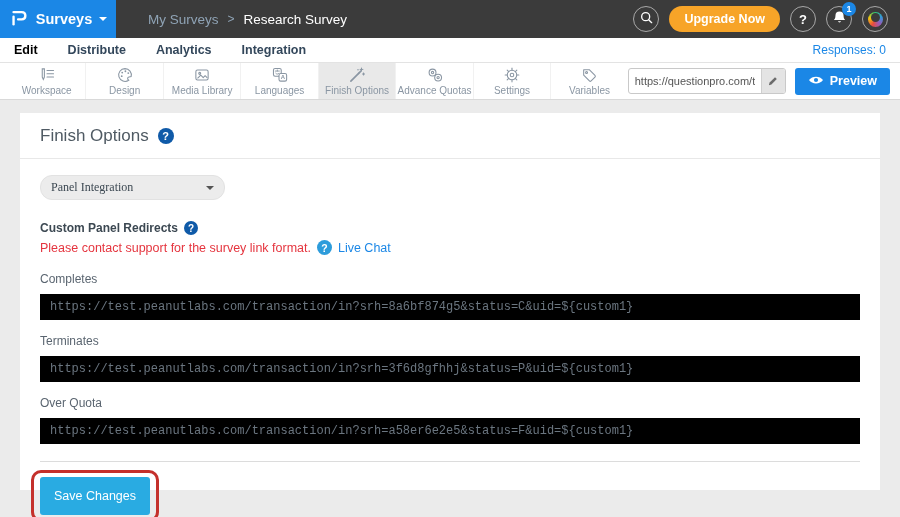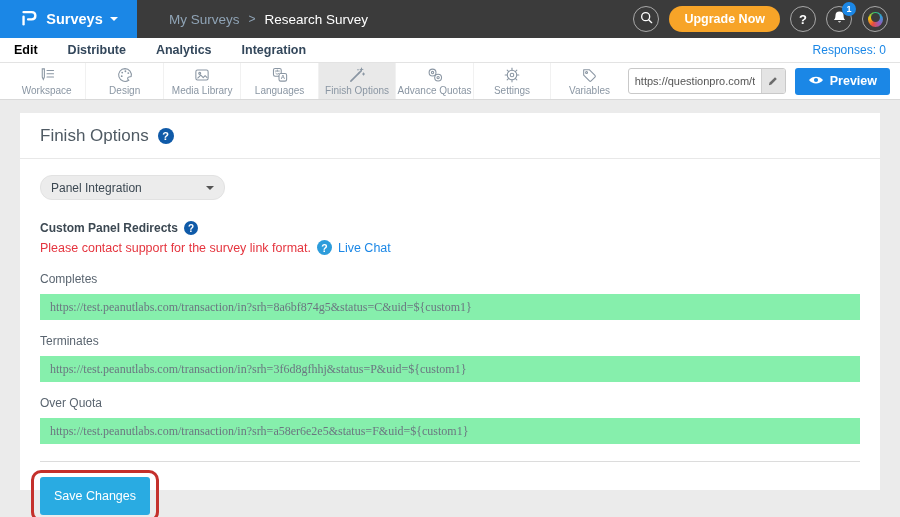--- a/index.html
+++ b/index.html
@@ -7,21 +7,21 @@
   body {
     font-family: "Liberation Sans", sans-serif;
     background: #ebebeb;
     overflow: hidden;
   }
   .app { width: 900px; height: 517px; display: flex; flex-direction: column; }
 
   
   .topbar { height: 38px; background: #3b3b3b; display: flex; align-items: center; flex-shrink: 0; }
   .logo-box {
-    width: 137px; height: 38px; background: #1b87e6; color: #fff;
+    width: 116px; height: 38px; background: #1b87e6; color: #fff;
     display: flex; align-items: center; justify-content: center; gap: 7px;
     font-size: 14.5px; font-weight: 600; cursor: pointer;
   }
   .caret-down { width: 0; height: 0; border: 4px solid transparent; border-top-color: #fff; margin-top: 4px; }
   .breadcrumb { margin-left: 32px; display: flex; align-items: center; gap: 9px; font-size: 13.5px; }
   .bc-parent { color: #8fa3b5; cursor: pointer; }
   .bc-sep { color: #8fa3b5; font-size: 12px; }
   .bc-current { color: #ffffff; }
   .topbar-right { margin-left: auto; display: flex; align-items: center; gap: 10px; padding-right: 12px; }
   .circle-btn {
@@ -107,35 +107,35 @@
     display: inline-flex; align-items: center; justify-content: center; cursor: pointer; flex-shrink: 0;
   }
   .qmark-lg { width: 16px; height: 16px; font-size: 11px; }
   .qmark-sm { width: 14px; height: 14px; font-size: 10px; }
   .qmark-chat { width: 15px; height: 15px; font-size: 10.5px; background: #2d9cdb; }
 
   .panel-body { padding: 16px 20px 0 20px; }
   .dropdown {
     width: 185px; height: 25px; background: #ececec; border: 1px solid #e2e2e2; border-radius: 12px;
     display: flex; align-items: center; justify-content: space-between; padding: 0 10px;
-    font-size: 12px; color: #3c4852; margin-bottom: 21px; cursor: pointer;
+    font-size: 12px; color: #3c4852; margin-bottom: 21px; cursor: pointer; font-family: Liberation Serif, serif;
   }
   .dd-caret { width: 0; height: 0; border: 4px solid transparent; border-top-color: #555; margin-top: 4px; }
 
   .section-row { display: flex; align-items: center; gap: 6px; margin-bottom: 5px; }
   .section-label { font-size: 12px; font-weight: 700; color: #3c4852; }
   .note-row { display: flex; align-items: center; gap: 6px; margin-bottom: 17px; }
   .note-text { font-size: 12.5px; color: #e5353f; }
   .live-chat { font-size: 12.5px; color: #1b87e6; cursor: pointer; }
 
   .field { margin-bottom: 14px; }
   .field-label { font-size: 12px; color: #5a6570; margin-bottom: 8px; }
   .field-input {
-    width: 100%; height: 26px; background: #86efac; border: none; outline: none;
-    font-size: 12px; color: #6b7680; padding: 0 10px; font-family: Liberation Serif, serif;
+    width: 100%; height: 26px; background: #000000; border: none; outline: none;
+    font-size: 12px; color: #6b7680; padding: 0 10px; font-family: Liberation Mono, monospace;
   }
 
   .divider { border: none; border-top: 1px solid #dcdcdc; margin: 17px 0 8px 0; }
 
   .annotation {
     display: inline-block; border: 3px solid #c4302b; border-radius: 10px;
     padding: 4px 6px; margin-left: -9px;
   }
   .save-btn {
     background: #29abe2; color: #fff; border: none; border-radius: 3px;

